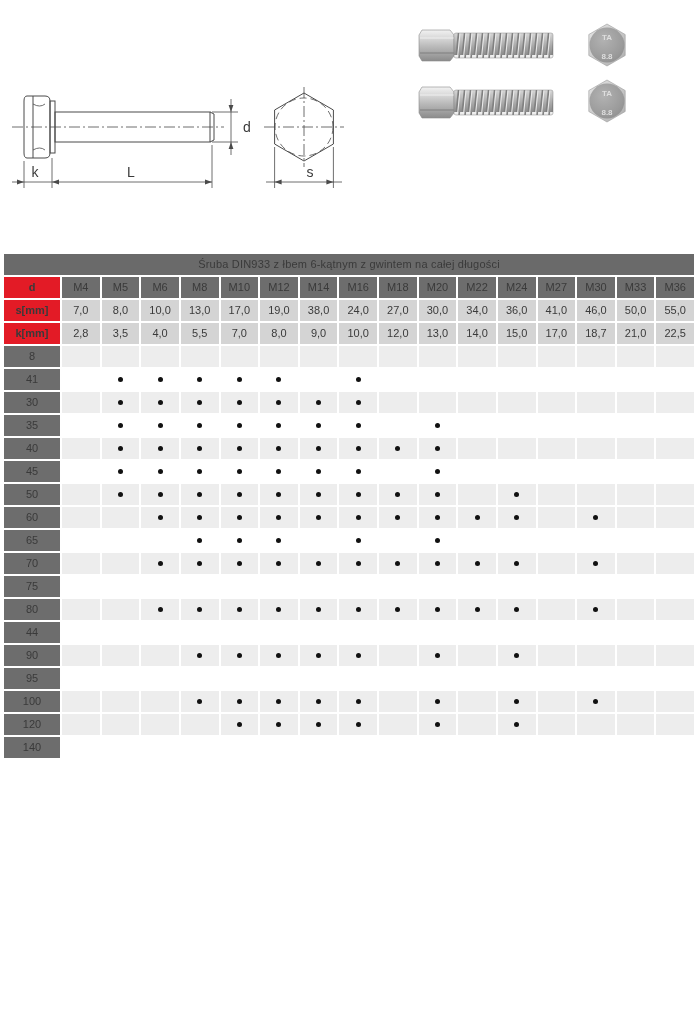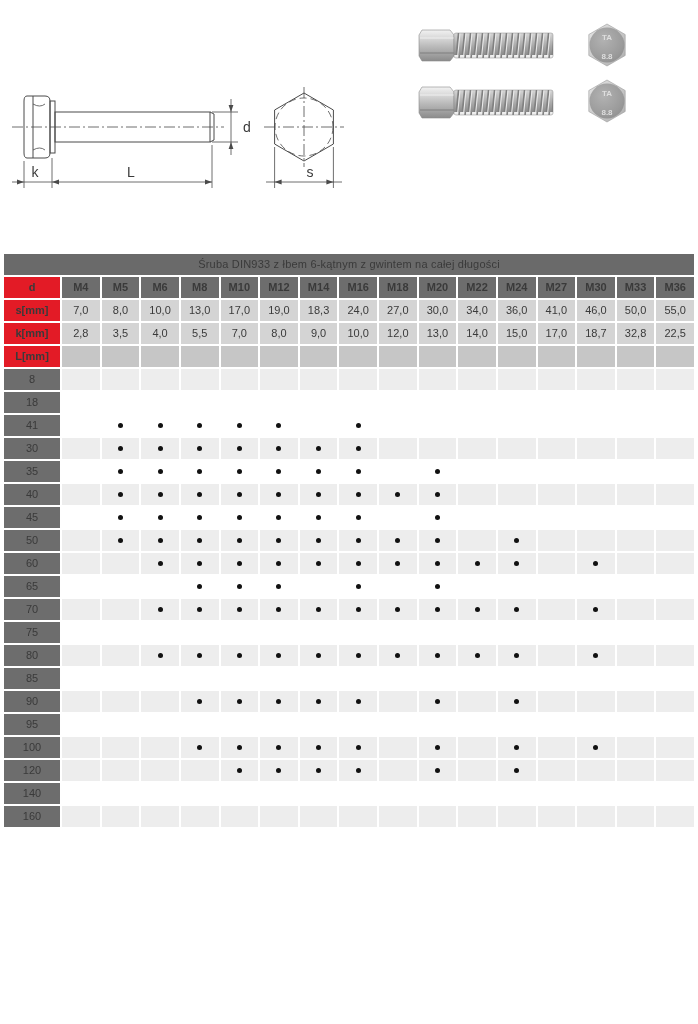--- a/index.html
+++ b/index.html
@@ -19,21 +19,21 @@
   }
   table.din td{
     padding:0;height:21px;text-align:center;vertical-align:middle;
     font-size:11px;color:#3a3a3a;line-height:1;overflow:hidden;white-space:nowrap;
   }
   td.title-cell{
     background:var(--title-gray);color:#fff;font-size:17px;height:34px;
     font-weight:400;letter-spacing:.2px;
   }
   td.red-cell{background:var(--red);color:#fff;font-weight:bold;font-size:11px;height:22px;}
-  td.dark-cell{background:var(--header-gray);color:#fff;font-weight:bold;font-size:11px;height:22px;}
+  td.dark-cell{background:var(--header-gray);color:#fff;font-weight:normal;font-size:11px;height:22px;}
   td.mid-cell{background:var(--mid-gray);height:22px;}
   td.lrow-cell{background:var(--lrow-gray);height:19px;}
   td.row-label{background:var(--header-gray);color:#fff;font-weight:normal;}
   td.shade-cell{background:var(--shade-gray);}
   td.plain-cell{background:#ffffff;}
   .dot{width:5px;height:5px;border-radius:50%;background:var(--dot);margin:0 auto;}
 </style>
 </head>
 <body>
 
@@ -167,21 +167,21 @@
           <td class="dark-cell">M36</td>
         </tr>
         <tr>
           <td class="red-cell">s[mm]</td>
           <td class="mid-cell">7,0</td>
           <td class="mid-cell">8,0</td>
           <td class="mid-cell">10,0</td>
           <td class="mid-cell">13,0</td>
           <td class="mid-cell">17,0</td>
           <td class="mid-cell">19,0</td>
-          <td class="mid-cell">18,3</td>
+          <td class="mid-cell">38,0</td>
           <td class="mid-cell">24,0</td>
           <td class="mid-cell">27,0</td>
           <td class="mid-cell">30,0</td>
           <td class="mid-cell">34,0</td>
           <td class="mid-cell">36,0</td>
           <td class="mid-cell">41,0</td>
           <td class="mid-cell">46,0</td>
           <td class="mid-cell">50,0</td>
           <td class="mid-cell">55,0</td>
         </tr>
@@ -194,81 +194,43 @@
           <td class="mid-cell">7,0</td>
           <td class="mid-cell">8,0</td>
           <td class="mid-cell">9,0</td>
           <td class="mid-cell">10,0</td>
           <td class="mid-cell">12,0</td>
           <td class="mid-cell">13,0</td>
           <td class="mid-cell">14,0</td>
           <td class="mid-cell">15,0</td>
           <td class="mid-cell">17,0</td>
           <td class="mid-cell">18,7</td>
-          <td class="mid-cell">32,8</td>
+          <td class="mid-cell">21,0</td>
           <td class="mid-cell">22,5</td>
         </tr>
         <tr>
-          <td class="red-cell">L[mm]</td>
-          <td class="lrow-cell"></td>
-          <td class="lrow-cell"></td>
-          <td class="lrow-cell"></td>
-          <td class="lrow-cell"></td>
-          <td class="lrow-cell"></td>
-          <td class="lrow-cell"></td>
-          <td class="lrow-cell"></td>
-          <td class="lrow-cell"></td>
-          <td class="lrow-cell"></td>
-          <td class="lrow-cell"></td>
-          <td class="lrow-cell"></td>
-          <td class="lrow-cell"></td>
-          <td class="lrow-cell"></td>
-          <td class="lrow-cell"></td>
-          <td class="lrow-cell"></td>
-          <td class="lrow-cell"></td>
-        </tr>
-        <tr>
           <td class="row-label">8</td>
           <td class="shade-cell"></td>
           <td class="shade-cell"></td>
           <td class="shade-cell"></td>
           <td class="shade-cell"></td>
           <td class="shade-cell"></td>
           <td class="shade-cell"></td>
           <td class="shade-cell"></td>
           <td class="shade-cell"></td>
           <td class="shade-cell"></td>
           <td class="shade-cell"></td>
           <td class="shade-cell"></td>
           <td class="shade-cell"></td>
           <td class="shade-cell"></td>
           <td class="shade-cell"></td>
           <td class="shade-cell"></td>
           <td class="shade-cell"></td>
         </tr>
         <tr>
-          <td class="row-label">18</td>
-          <td class="plain-cell"></td>
-          <td class="plain-cell"></td>
-          <td class="plain-cell"></td>
-          <td class="plain-cell"></td>
-          <td class="plain-cell"></td>
-          <td class="plain-cell"></td>
-          <td class="plain-cell"></td>
-          <td class="plain-cell"></td>
-          <td class="plain-cell"></td>
-          <td class="plain-cell"></td>
-          <td class="plain-cell"></td>
-          <td class="plain-cell"></td>
-          <td class="plain-cell"></td>
-          <td class="plain-cell"></td>
-          <td class="plain-cell"></td>
-          <td class="plain-cell"></td>
-        </tr>
-        <tr>
           <td class="row-label">41</td>
           <td class="plain-cell"></td>
           <td class="plain-cell">
             <div class="dot"></div>
           </td>
           <td class="plain-cell">
             <div class="dot"></div>
           </td>
           <td class="plain-cell">
             <div class="dot"></div>
@@ -636,21 +598,21 @@
             <div class="dot"></div>
           </td>
           <td class="shade-cell"></td>
           <td class="shade-cell">
             <div class="dot"></div>
           </td>
           <td class="shade-cell"></td>
           <td class="shade-cell"></td>
         </tr>
         <tr>
-          <td class="row-label">85</td>
+          <td class="row-label">44</td>
           <td class="plain-cell"></td>
           <td class="plain-cell"></td>
           <td class="plain-cell"></td>
           <td class="plain-cell"></td>
           <td class="plain-cell"></td>
           <td class="plain-cell"></td>
           <td class="plain-cell"></td>
           <td class="plain-cell"></td>
           <td class="plain-cell"></td>
           <td class="plain-cell"></td>
@@ -790,35 +752,16 @@
           <td class="plain-cell"></td>
           <td class="plain-cell"></td>
           <td class="plain-cell"></td>
           <td class="plain-cell"></td>
           <td class="plain-cell"></td>
           <td class="plain-cell"></td>
           <td class="plain-cell"></td>
           <td class="plain-cell"></td>
           <td class="plain-cell"></td>
           <td class="plain-cell"></td>
-        </tr>
-        <tr>
-          <td class="row-label">160</td>
-          <td class="shade-cell"></td>
-          <td class="shade-cell"></td>
-          <td class="shade-cell"></td>
-          <td class="shade-cell"></td>
-          <td class="shade-cell"></td>
-          <td class="shade-cell"></td>
-          <td class="shade-cell"></td>
-          <td class="shade-cell"></td>
-          <td class="shade-cell"></td>
-          <td class="shade-cell"></td>
-          <td class="shade-cell"></td>
-          <td class="shade-cell"></td>
-          <td class="shade-cell"></td>
-          <td class="shade-cell"></td>
-          <td class="shade-cell"></td>
-          <td class="shade-cell"></td>
         </tr>
       </tbody>
   </table>
 </div>
 
 </body></html>

